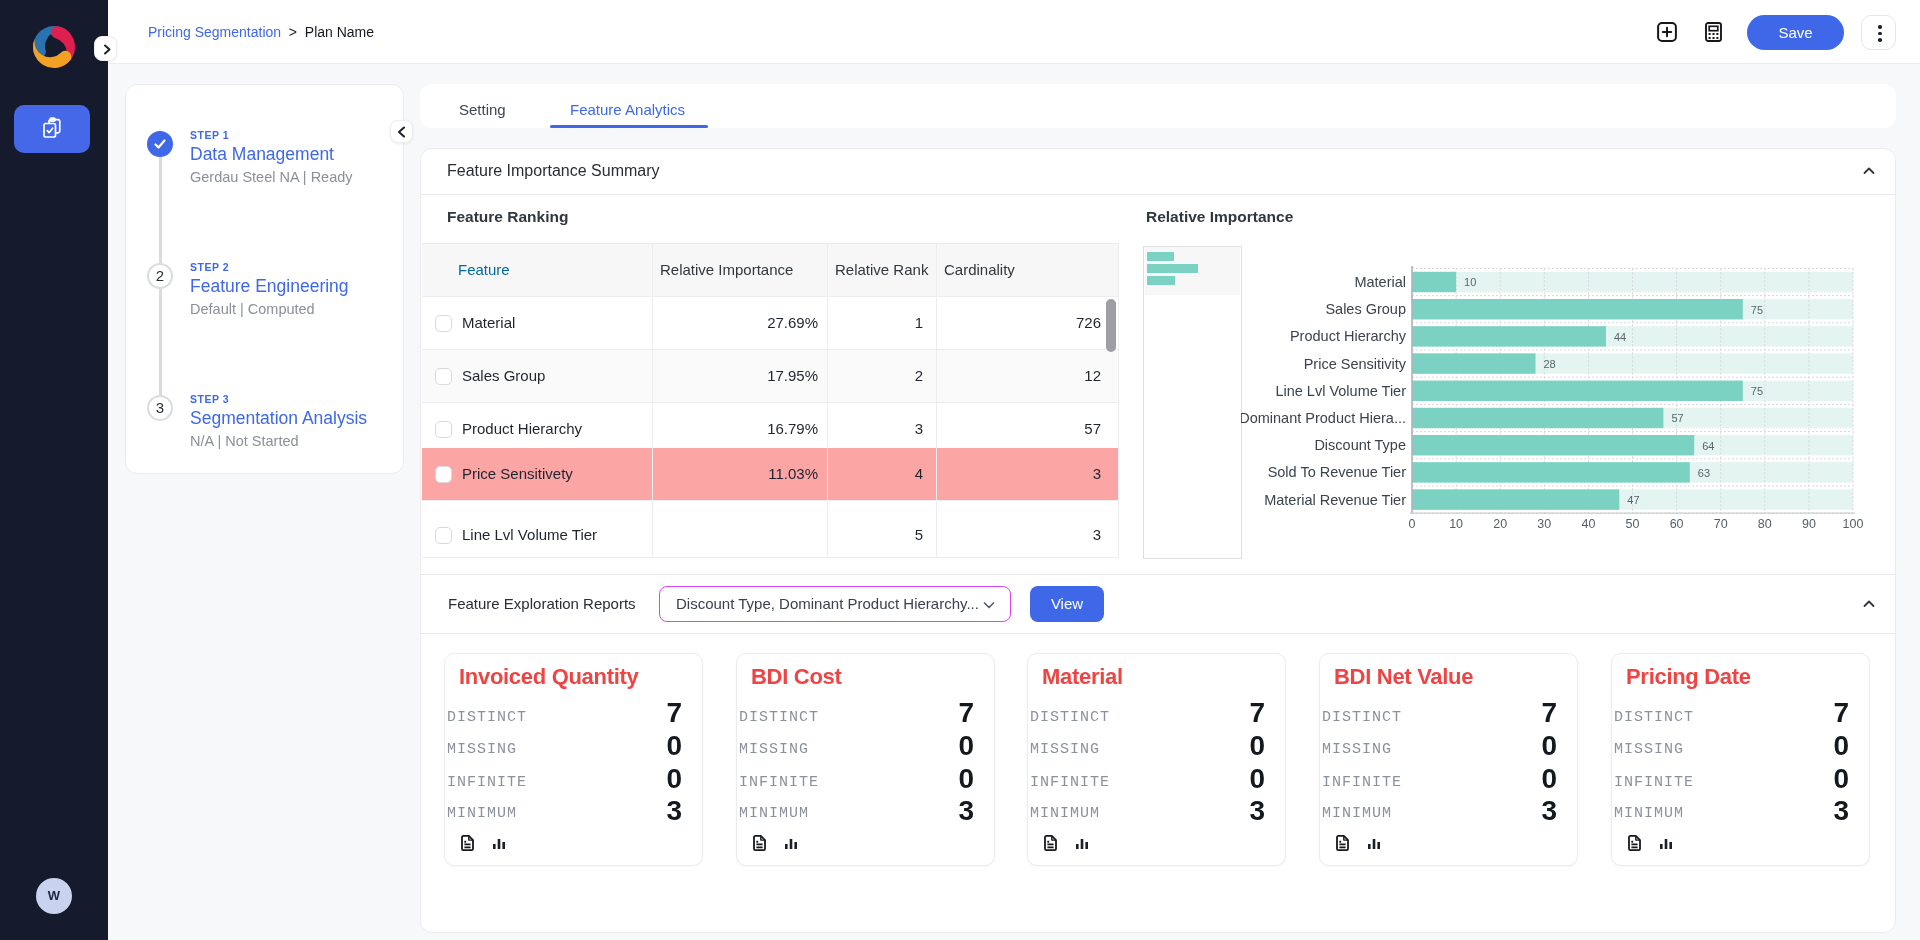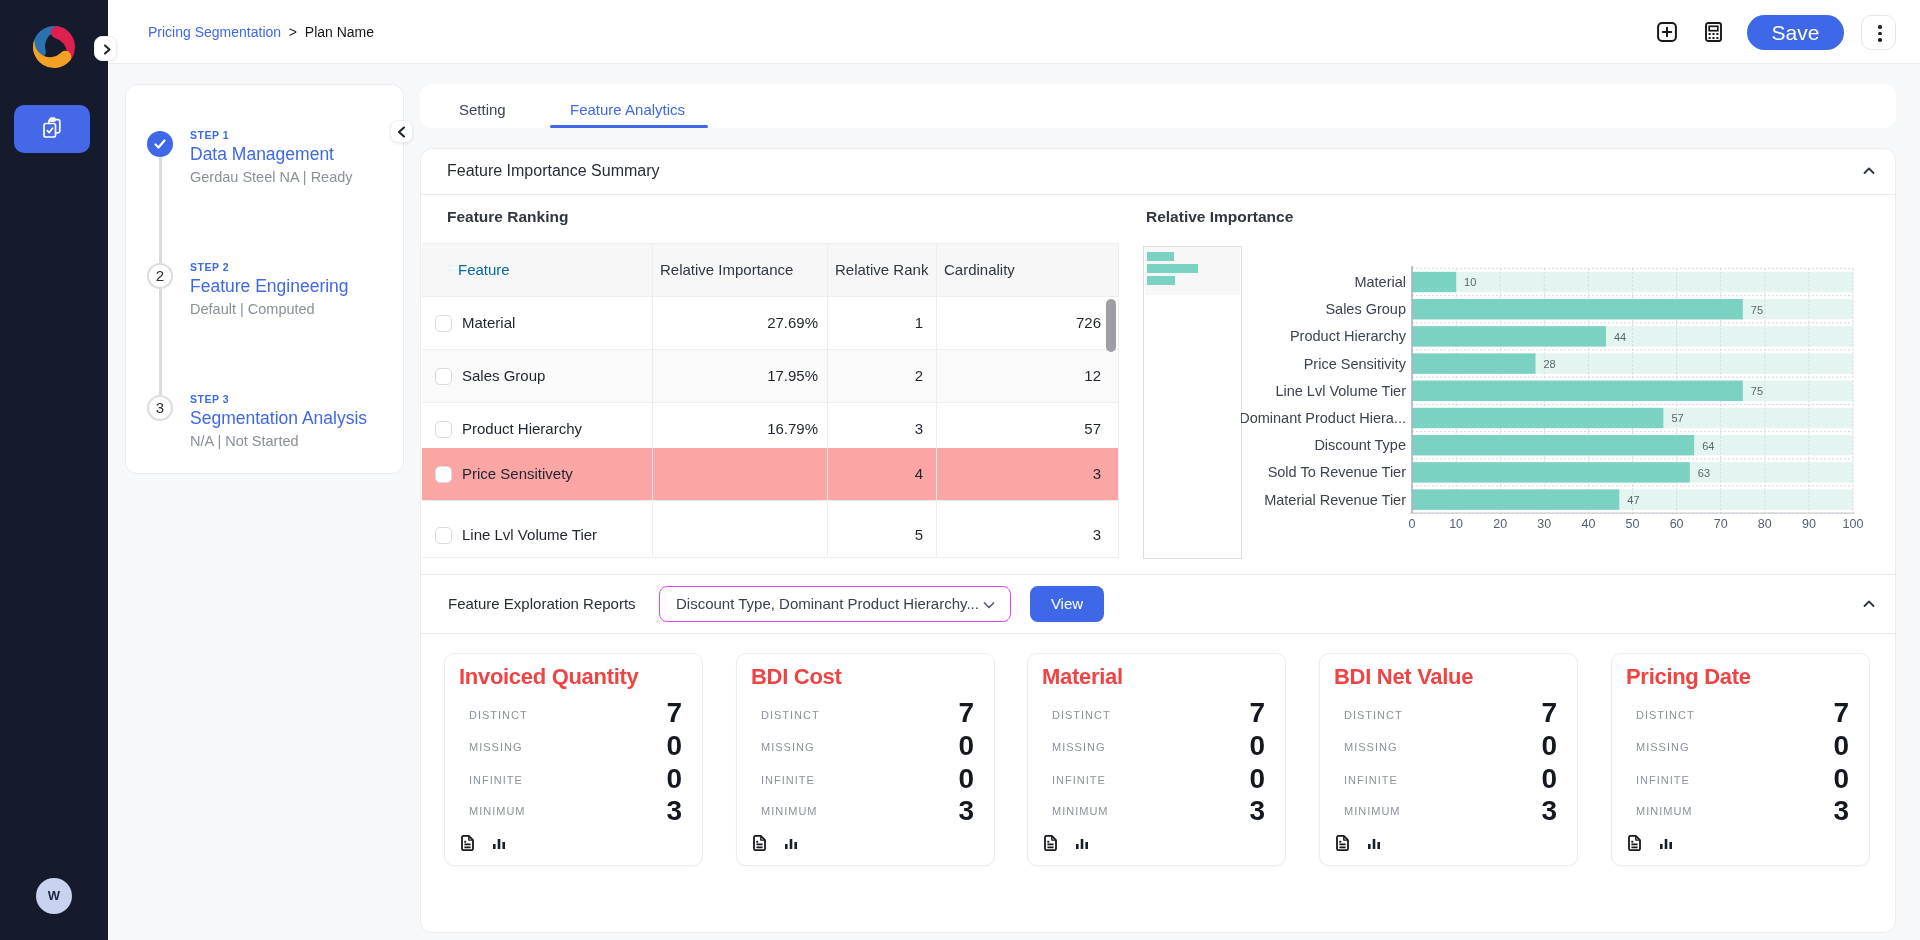--- a/index.html
+++ b/index.html
@@ -6,21 +6,21 @@
 html,body { width:1920px; height:940px; overflow:hidden; font-family:"Liberation Sans", sans-serif; background:#f7f8f9; position:relative; }
 
 #sidebar { position:absolute; left:0; top:0; width:108px; height:940px; background:#151b2c; z-index:5; }
 #sbtoggle { position:absolute; left:94px; top:36px; width:23px; height:25px; border-radius:8px; background:#fff; border:1px solid #eceef1; box-shadow:0 1px 3px rgba(0,0,0,.08); z-index:6; }
 #navbtn { position:absolute; left:14px; top:105px; width:76px; height:48px; border-radius:10px; background:#4468e8; }
 #avatar { position:absolute; left:36px; top:878px; width:36px; height:36px; border-radius:50%; background:#c9d3ef; color:#1d2742; font-size:13px; font-weight:700; text-align:center; line-height:36px; }
 
 #topbar { position:absolute; left:108px; top:0; width:1812px; height:64px; background:#fff; border-bottom:1px solid #ebedf0; }
 #crumb { position:absolute; left:40px; top:0; height:64px; line-height:64px; font-size:14px; color:#1a2029; }
 #crumb a { color:#3e68e7; text-decoration:none; }
-#savebtn { position:absolute; left:1639px; top:15px; width:97px; height:35px; border-radius:17.5px; background:#3e68e7; color:#fff; font-size:21px; text-align:center; line-height:35px; }
+#savebtn { position:absolute; left:1639px; top:15px; width:97px; height:35px; border-radius:17.5px; background:#3e68e7; color:#fff; font-size:15px; text-align:center; line-height:35px; }
 #kebab { position:absolute; left:1753px; top:15px; width:35px; height:35px; border-radius:10px; background:#fff; border:1px solid #e4e6ea; }
 .kdot { position:absolute; left:16px; width:3.6px; height:3.6px; border-radius:50%; background:#1a2029; }
 
 #steps { position:absolute; left:125px; top:84px; width:279px; height:390px; background:#fff; border:1px solid #ececef; border-radius:12px; }
 #stepcollapse { position:absolute; left:390px; top:120px; width:23px; height:23px; border-radius:8px; background:#fff; border:1px solid #eceef1; box-shadow:0 1px 3px rgba(0,0,0,.08); z-index:4; }
 .stepline { position:absolute; left:33px; width:2.5px; background:#d8dbe0; }
 .stepcircle { position:absolute; left:21px; width:26px; height:26px; border-radius:50%; text-align:center; }
 .sc-num { background:#fff; border:2px solid #d9dce1; color:#2a3038; font-size:15px; line-height:22px; }
 .sc-check { background:#3e68e7; }
 .steplabel { position:absolute; left:64px; font-size:10.5px; font-weight:700; letter-spacing:.5px; color:#3e68e7; }
@@ -45,21 +45,21 @@
 
 #minibox { position:absolute; left:722px; top:97px; width:99px; height:313px; border:1px solid #dcdee2; background:#fff; }
 #minibox .strip { position:absolute; left:1px; top:0; width:95px; height:48px; background:#f7f7f8; }
 .mbar { position:absolute; left:3px; background:#7bd1c2; height:9px; }
 
 .select { position:absolute; height:36px; border:1px solid #d946ef; border-radius:8px; background:#fff; font-size:15px; color:#3a4150; line-height:34px; }
 #viewbtn { position:absolute; left:609px; top:437px; width:74px; height:36px; border-radius:8px; background:#3e68e7; color:#fff; font-size:15px; text-align:center; line-height:36px; }
 
 .card { position:absolute; top:504px; width:259px; height:213px; background:#fff; border:1px solid #ececf0; border-radius:10px; box-shadow:0 1px 2px rgba(16,24,40,.04); }
 .cardtitle { position:absolute; left:14px; top:10px; font-size:22px; font-weight:700; letter-spacing:-.3px; color:#ef4444; }
-.clabel { position:absolute; left:24px; font-size:11px; letter-spacing:1px; color:#8b919c; }
+.clabel { position:absolute; left:2px; font-size:15px; letter-spacing:1px; color:#8b919c;font-family:Liberation Mono, monospace; }
 .cval { position:absolute; right:20px; font-size:28px; font-weight:700; color:#14181f; }
 </style>
 </head>
 <body>
 
 <div id="sidebar">
   <svg width="46" height="46" style="position:absolute;left:31px;top:24px" viewBox="0 0 46 46">
     <g transform="translate(23,23)">
       <path d="M -19.73 7.18 A 21 21 0 0 1 17.20 -12.05 A 15.5 15.5 0 0 0 -8.46 3.08 A 6 6 0 0 1 -19.73 7.18 Z" fill="#2a72b0"></path>
       <path d="M -19.73 7.18 A 21 21 0 0 1 17.20 -12.05 A 15.5 15.5 0 0 0 -8.46 3.08 A 6 6 0 0 1 -19.73 7.18 Z" transform="rotate(120)" fill="#df1f4d"></path>
@@ -169,20 +169,21 @@
       <div class="trow" style="top:159px;background:#fff">
         <div class="cbox"></div>
         <div class="tcell" style="left:40px">Product Hierarchy</div>
         <div class="tcell" style="left:230px;width:166px;text-align:right">16.79%</div>
         <div class="tcell" style="left:405px;width:96px;text-align:right">3</div>
         <div class="tcell" style="left:514px;width:165px;text-align:right">57</div>
       </div>
       <div class="trow" style="top:204px;background:#fca5a5">
         <div class="cbox"></div>
         <div class="tcell" style="left:40px">Price Sensitivety</div>
+        <div class="tcell" style="left:230px;width:166px;text-align:right">11.03%</div>
         <div class="tcell" style="left:405px;width:96px;text-align:right">4</div>
         <div class="tcell" style="left:514px;width:165px;text-align:right">3</div>
       </div>
       <div class="trow" style="top:265px;background:#fff">
         <div class="cbox"></div>
         <div class="tcell" style="left:40px">Line Lvl Volume Tier</div>
         <div class="tcell" style="left:405px;width:96px;text-align:right">5</div>
         <div class="tcell" style="left:514px;width:165px;text-align:right">3</div>
       </div>
       <div class="colsep" style="left:230px"></div>

